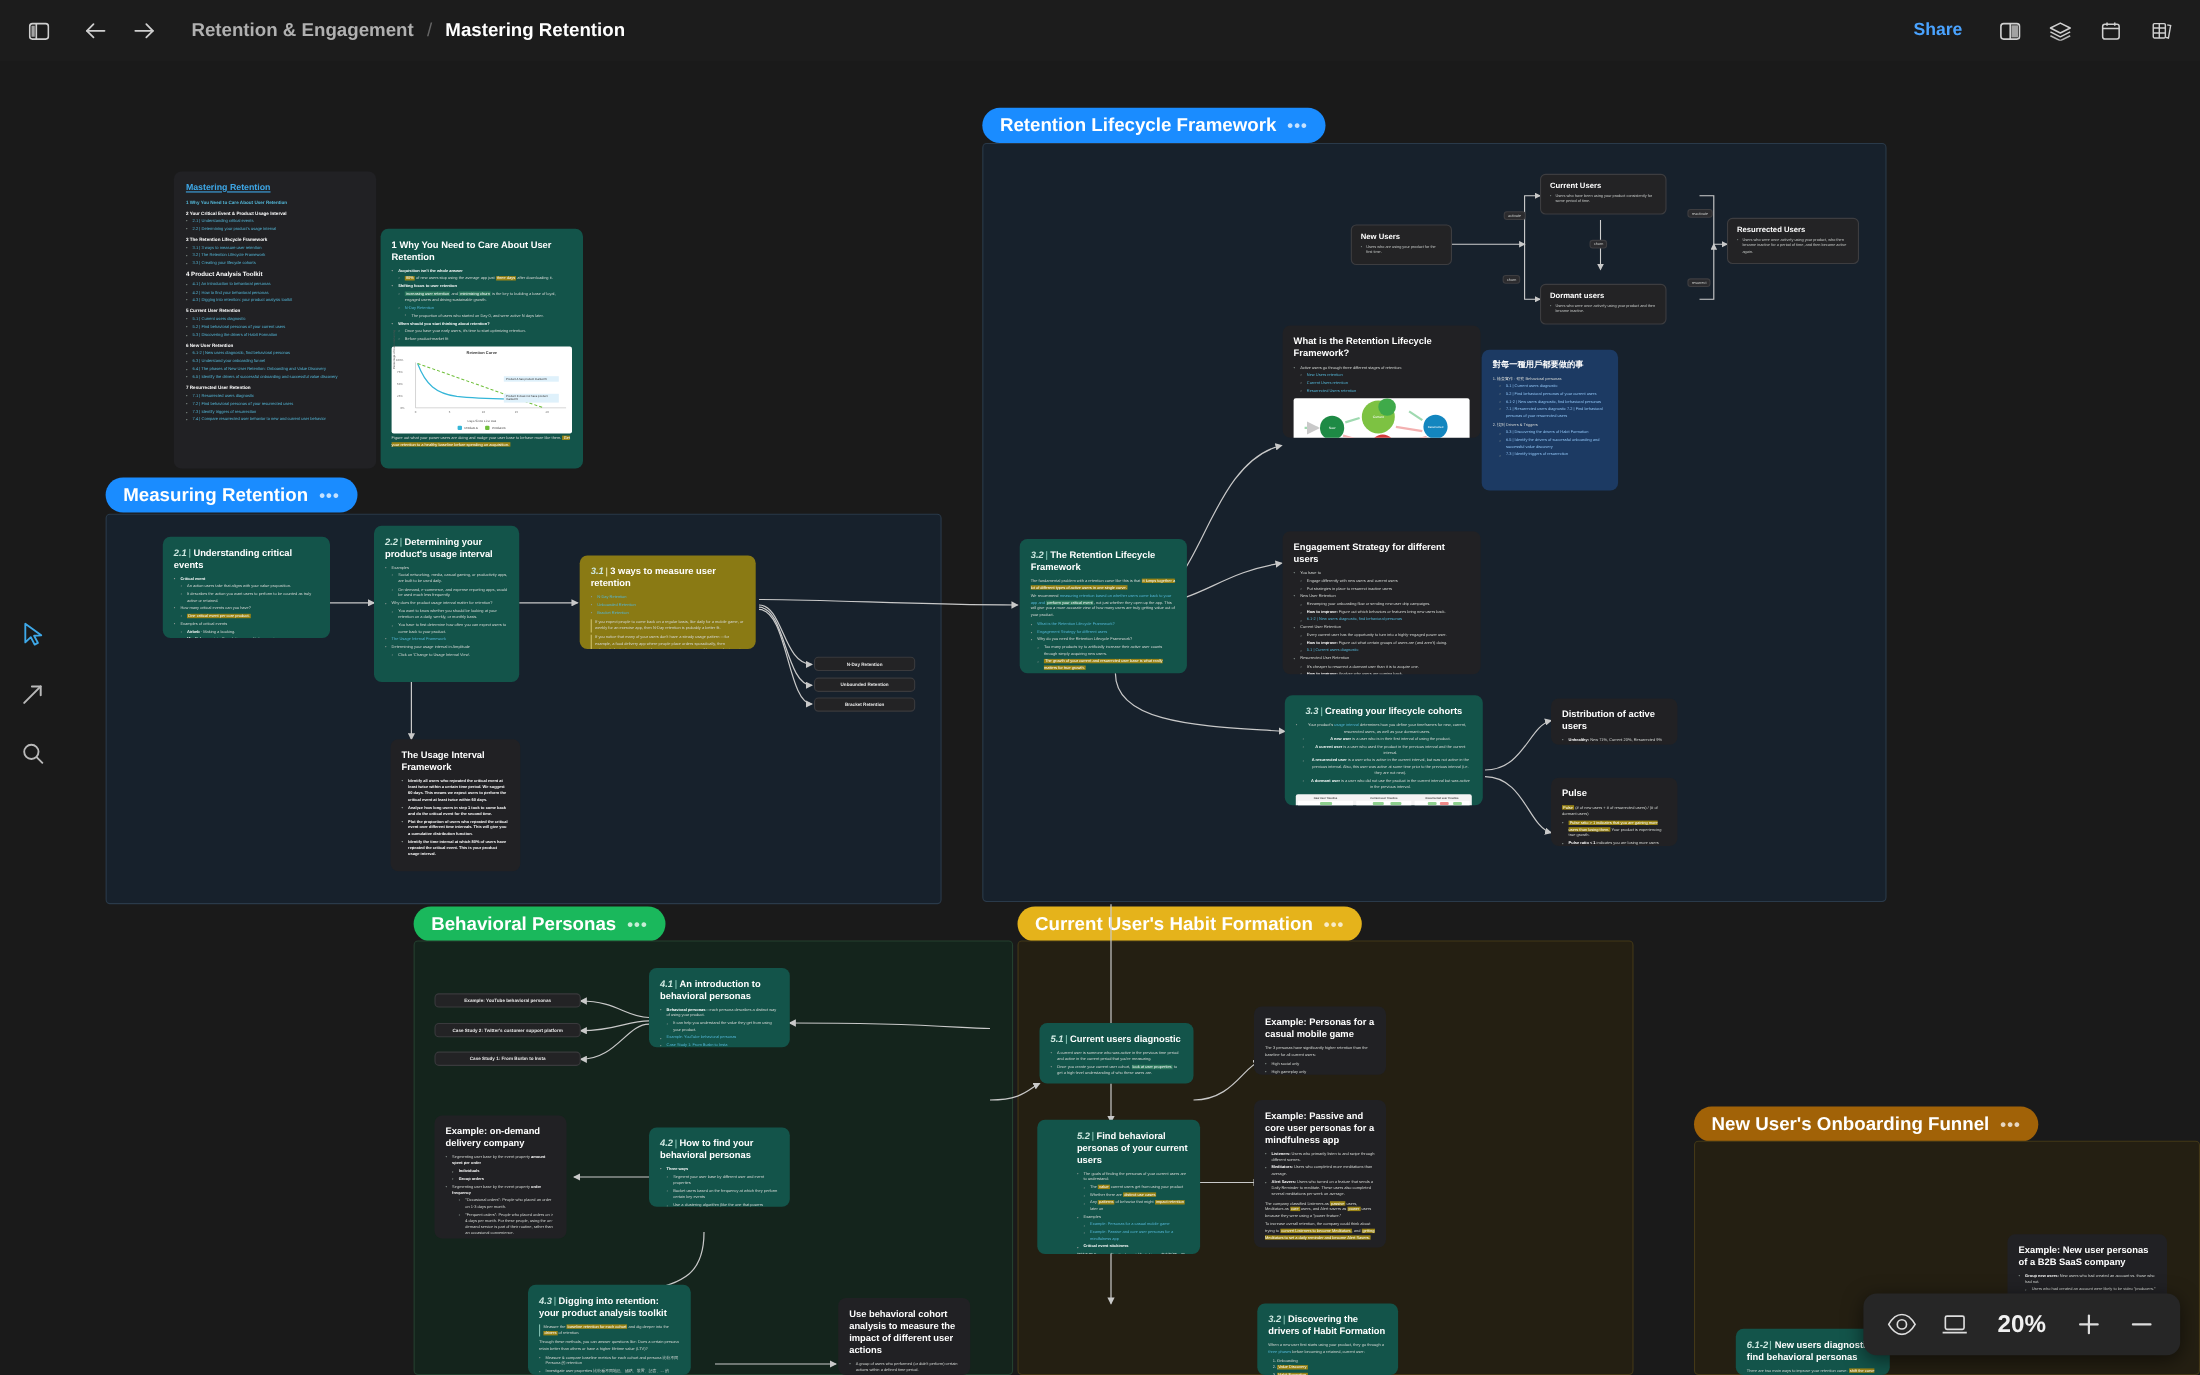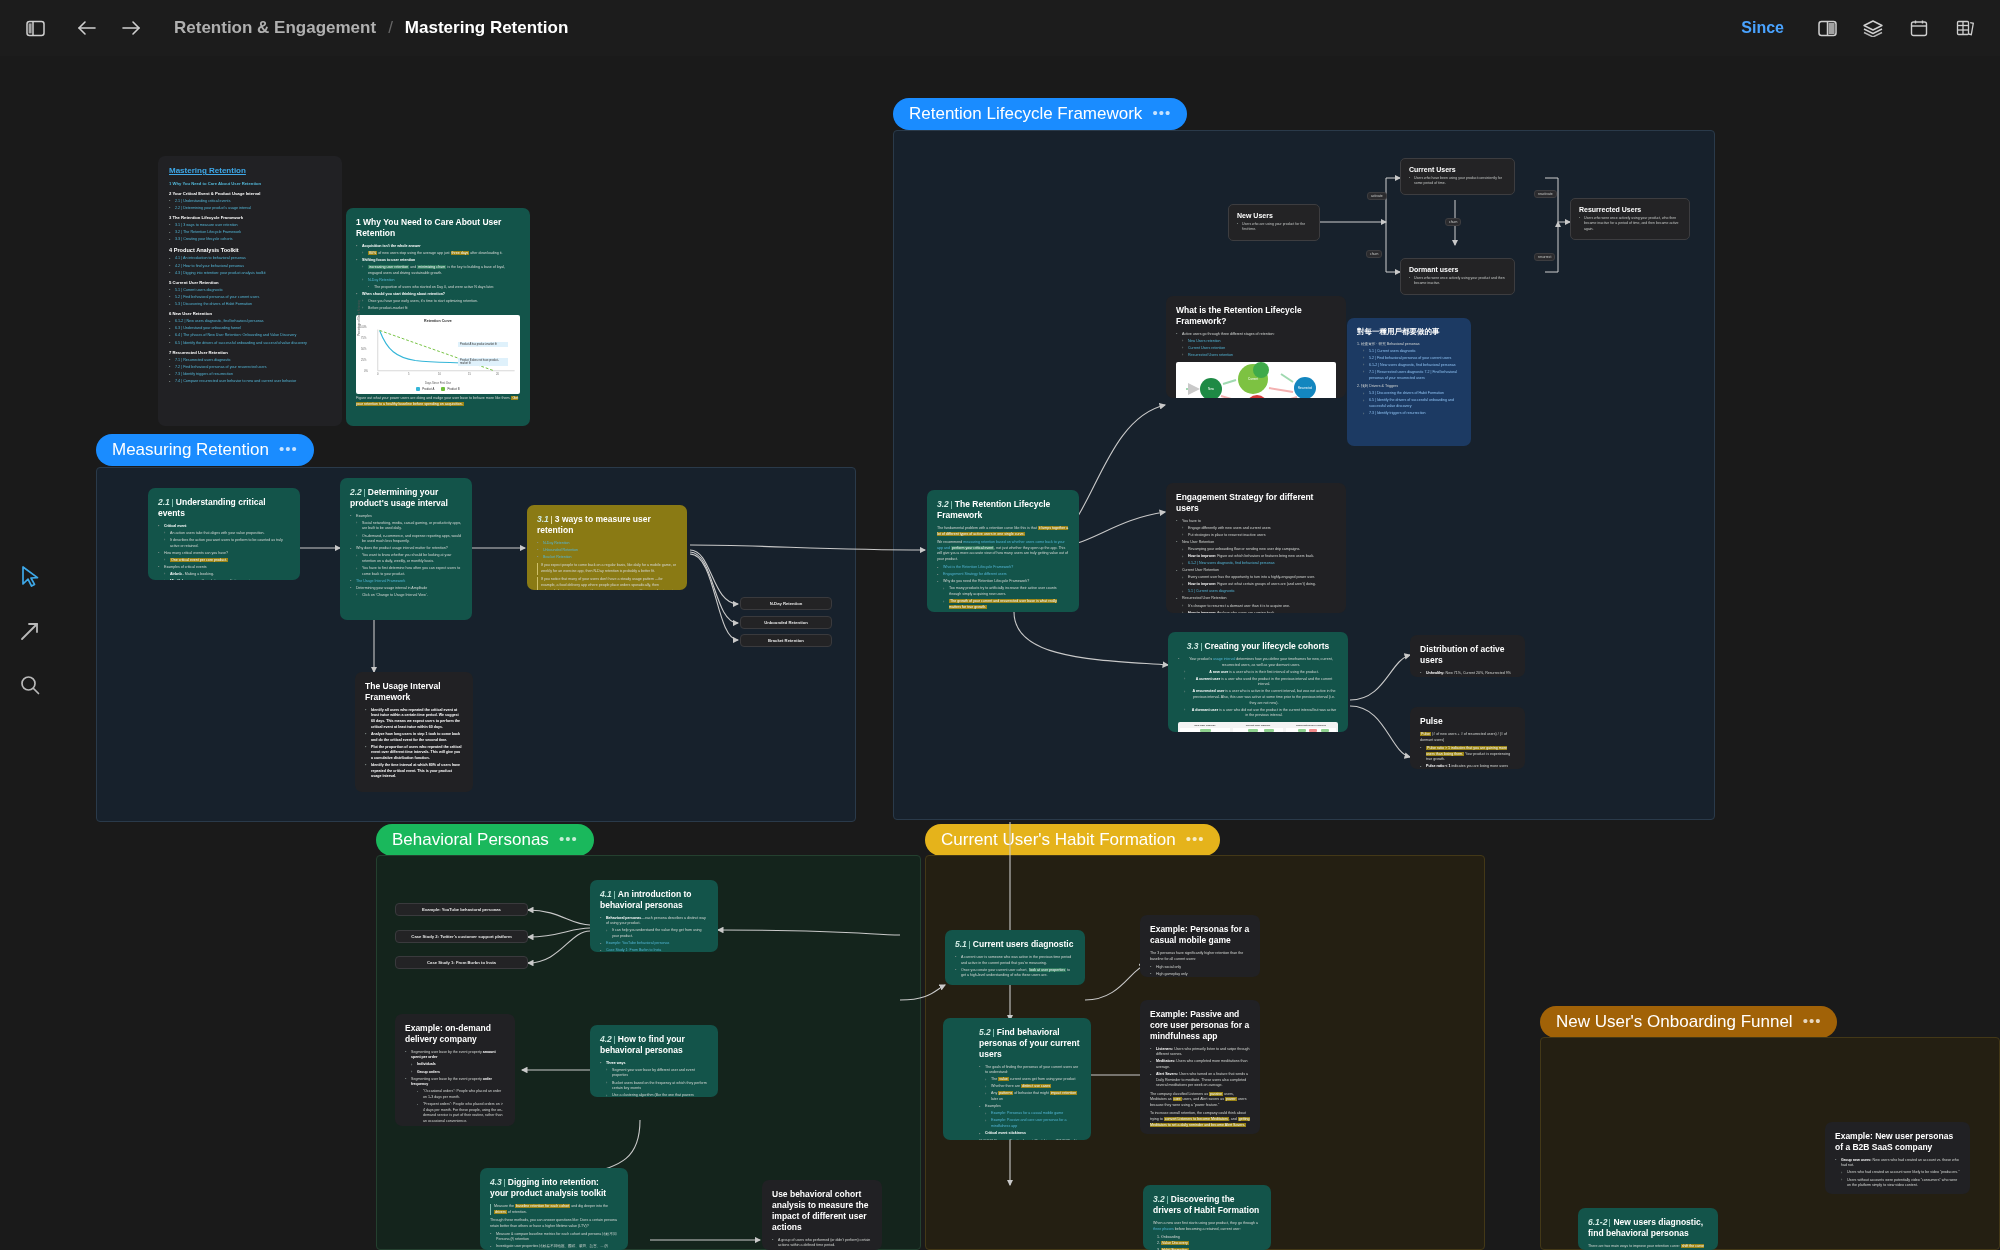--- a/index.html
+++ b/index.html
@@ -46,22 +46,22 @@
   .zb-btn { width: 42px; height: 42px; display:flex; align-items:center; justify-content:center; color:#ddd; cursor:pointer; border-radius:8px; }
   .zb-level { font-size: 22px; font-weight: 700; color:#f0f0f0; padding: 0 12px; cursor:pointer; }
 
   
   #canvas { position:absolute; inset:0; }
   svg.wires { position:absolute; left:0; top:0; width:2000px; height:1250px; pointer-events:none; z-index:2; }
 
   
   .frame { position: absolute; border-radius: 4px; z-index: 1; }
   .frame-label {
-    position:absolute; display:inline-flex; gap:10px;
-    border-radius: 999px; padding: 6px 16px; font-size: 17px; font-weight: 400;
+    position:absolute; display:inline-flex; align-items:center; gap:10px;
+    border-radius: 999px; padding: 6px 16px; font-size: 17px; font-weight: 700;
     color:#fff; white-space: nowrap; cursor: pointer;
   }
   .frame-label .dots { letter-spacing: 1px; opacity:.75; font-size: 15px; }
 
   
   .card { position:absolute; border-radius: 7px; padding: 9px 10px; z-index: 5; overflow: hidden; }
   .card.green { background: #13544a; }
   .card.olive { background: #8a7a14; }
   .card.navy  { background: #1c3a63; }
   .card.plain { background: #212124; }
@@ -685,21 +685,21 @@
         <line x1="2" y1="8" x2="18" y2="8"></line>
           <polyline points="12,2 18,8 12,14"></polyline>
       </svg>
     </div>
     <div class="crumbs">
       <span class="crumb-parent">Retention &amp; Engagement</span>
       <span class="crumb-sep">/</span>
       <span class="crumb-current">Mastering Retention</span>
     </div>
     <div class="tb-right">
-      <span class="share-btn">Since</span>
+      <span class="share-btn">Share</span>
       <div class="tb-icon">
         <svg width="19" height="17" viewBox="0 0 19 17" fill="none" stroke="currentColor" stroke-width="1.5">
           <rect x="1" y="1.5" width="17" height="14" rx="2.5"></rect>
             <line x1="9.5" y1="1.5" x2="9.5" y2="15.5"></line>
           <rect x="10.6" y="3" width="6" height="11" fill="currentColor" stroke="none" opacity=".75"></rect>
         </svg>
       </div>
       <div class="tb-icon">
         <svg width="20" height="18" viewBox="0 0 20 18" fill="none" stroke="currentColor" stroke-width="1.4" stroke-linejoin="round">
           <polygon points="10,2 19,6.5 10,11 1,6.5"></polygon>
@@ -740,14 +740,40 @@
       </svg>
     </div>
     <div class="lt-btn">
       <svg width="22" height="22" viewBox="0 0 22 22" fill="none" stroke="#b9b9b9" stroke-width="1.7" stroke-linecap="round">
         <circle cx="9.5" cy="9.5" r="6.5"></circle>
           <line x1="14.5" y1="14.5" x2="19.5" y2="19.5"></line>
       </svg>
     </div>
   </div>
 
+  <div class="zoombar">
+    <div class="zb-btn">
+      <svg width="26" height="20" viewBox="0 0 26 20" fill="none" stroke="currentColor" stroke-width="1.5">
+        <path d="M1,10 C5,3 9,1 13,1 C17,1 21,3 25,10 C21,17 17,19 13,19 C9,19 5,17 1,10 Z"></path>
+        <circle cx="13" cy="10" r="4.2"></circle>
+      </svg>
+    </div>
+    <div class="zb-btn">
+      <svg width="24" height="20" viewBox="0 0 24 20" fill="none" stroke="currentColor" stroke-width="1.5" stroke-linejoin="round">
+        <rect x="3.5" y="2.5" width="17" height="12" rx="1.5"></rect>
+          <line x1="1" y1="17.5" x2="23" y2="17.5"></line>
+      </svg>
+    </div>
+    <div class="zb-level">20%</div>
+    <div class="zb-btn">
+      <svg width="22" height="22" viewBox="0 0 22 22" stroke="currentColor" stroke-width="2" stroke-linecap="round">
+        <line x1="11" y1="3" x2="11" y2="19"></line>
+          <line x1="3" y1="11" x2="19" y2="11"></line>
+      </svg>
+    </div>
+    <div class="zb-btn">
+      <svg width="22" height="22" viewBox="0 0 22 22" stroke="currentColor" stroke-width="2" stroke-linecap="round">
+        <line x1="3" y1="11" x2="19" y2="11"></line>
+      </svg>
+    </div>
+  </div>
 
 </div>
 
 </body></html>

